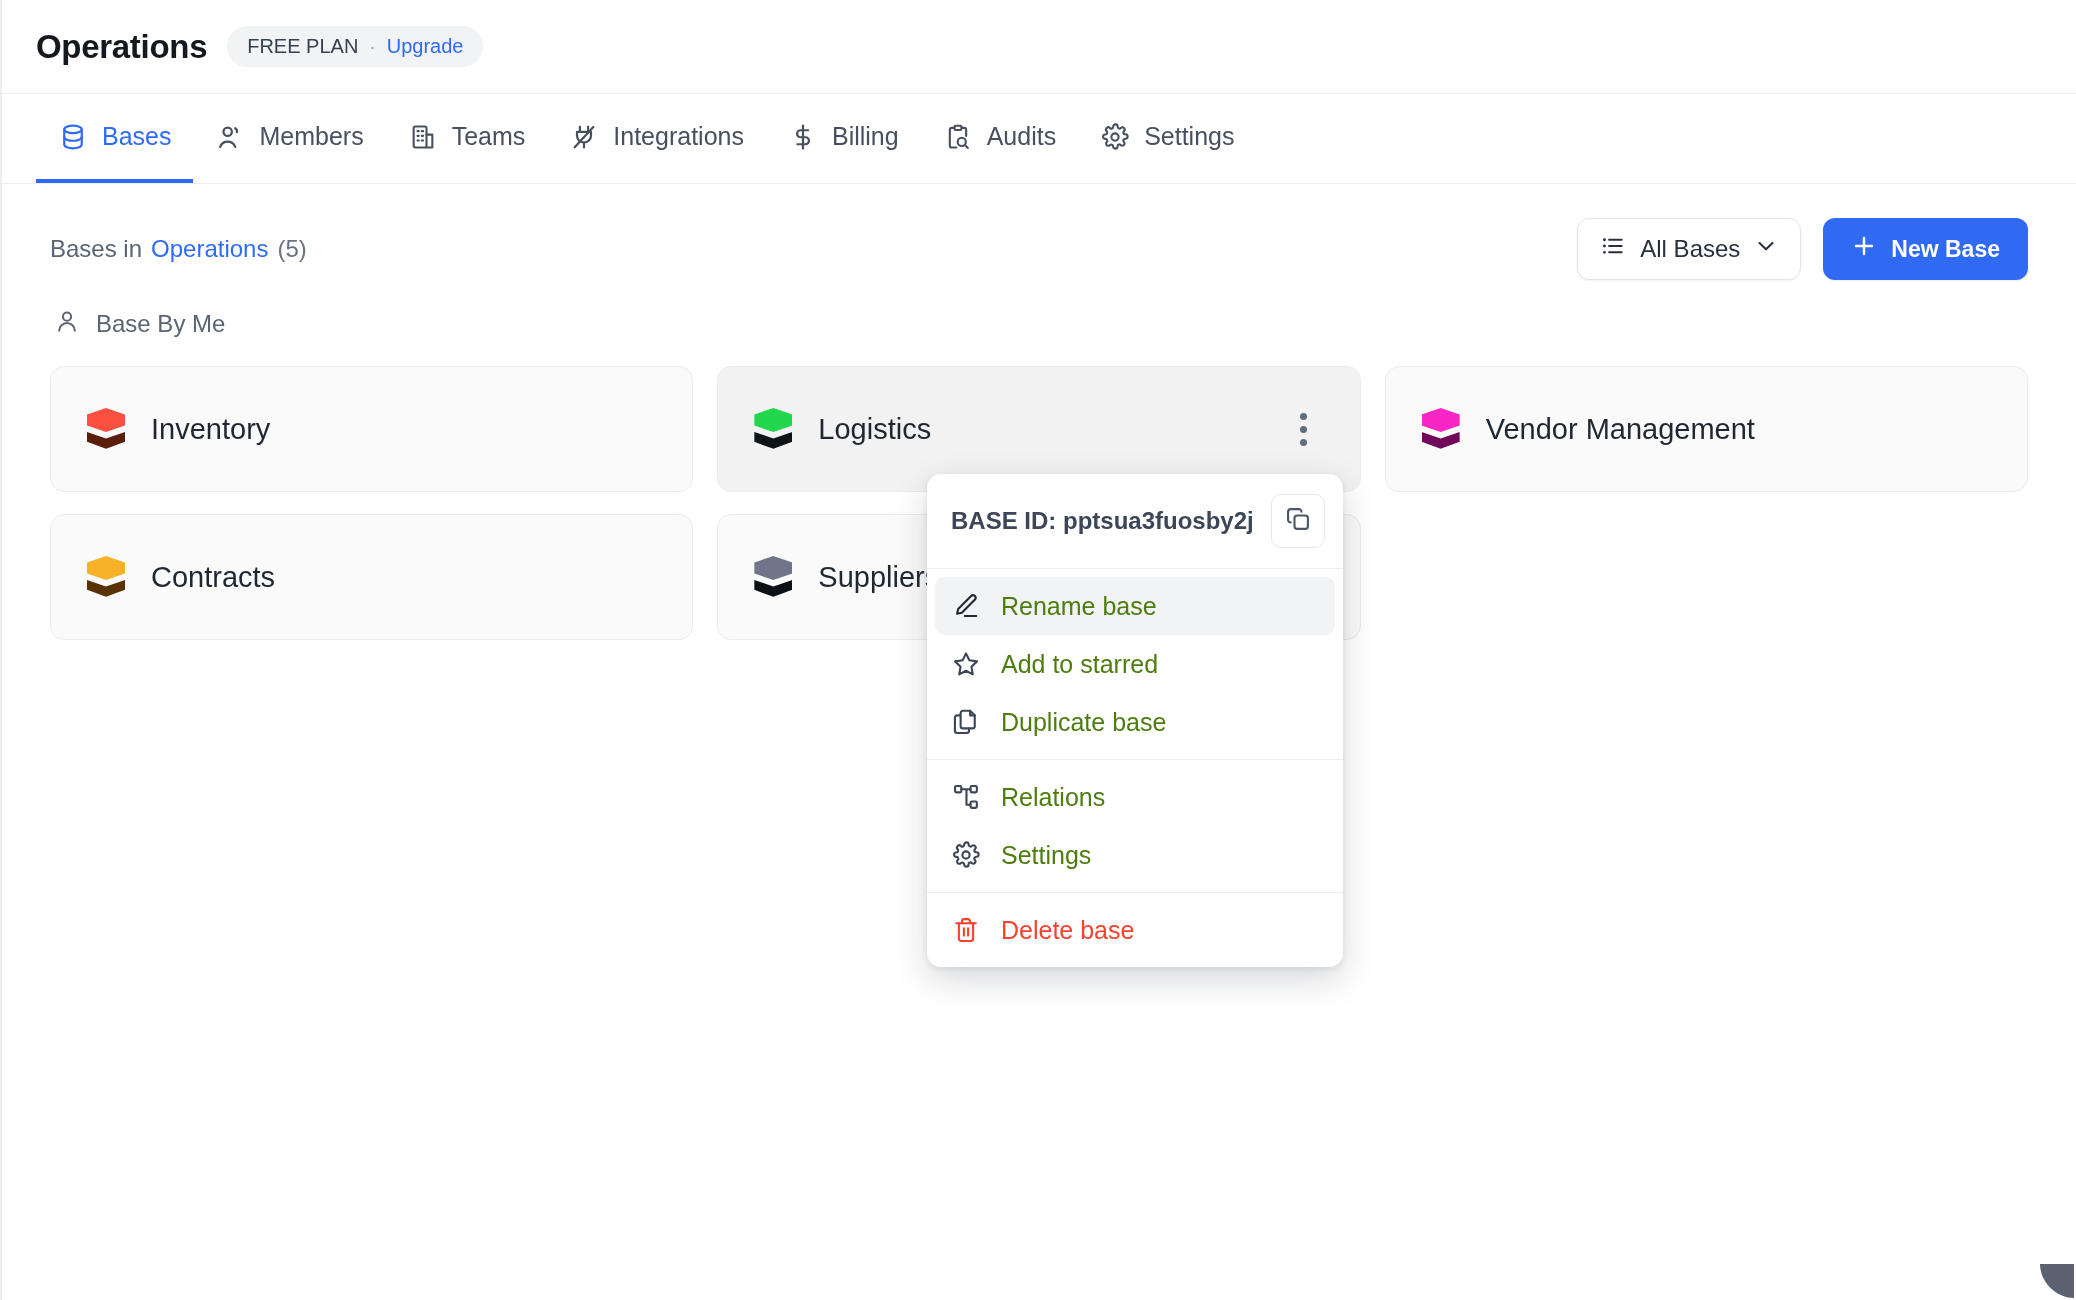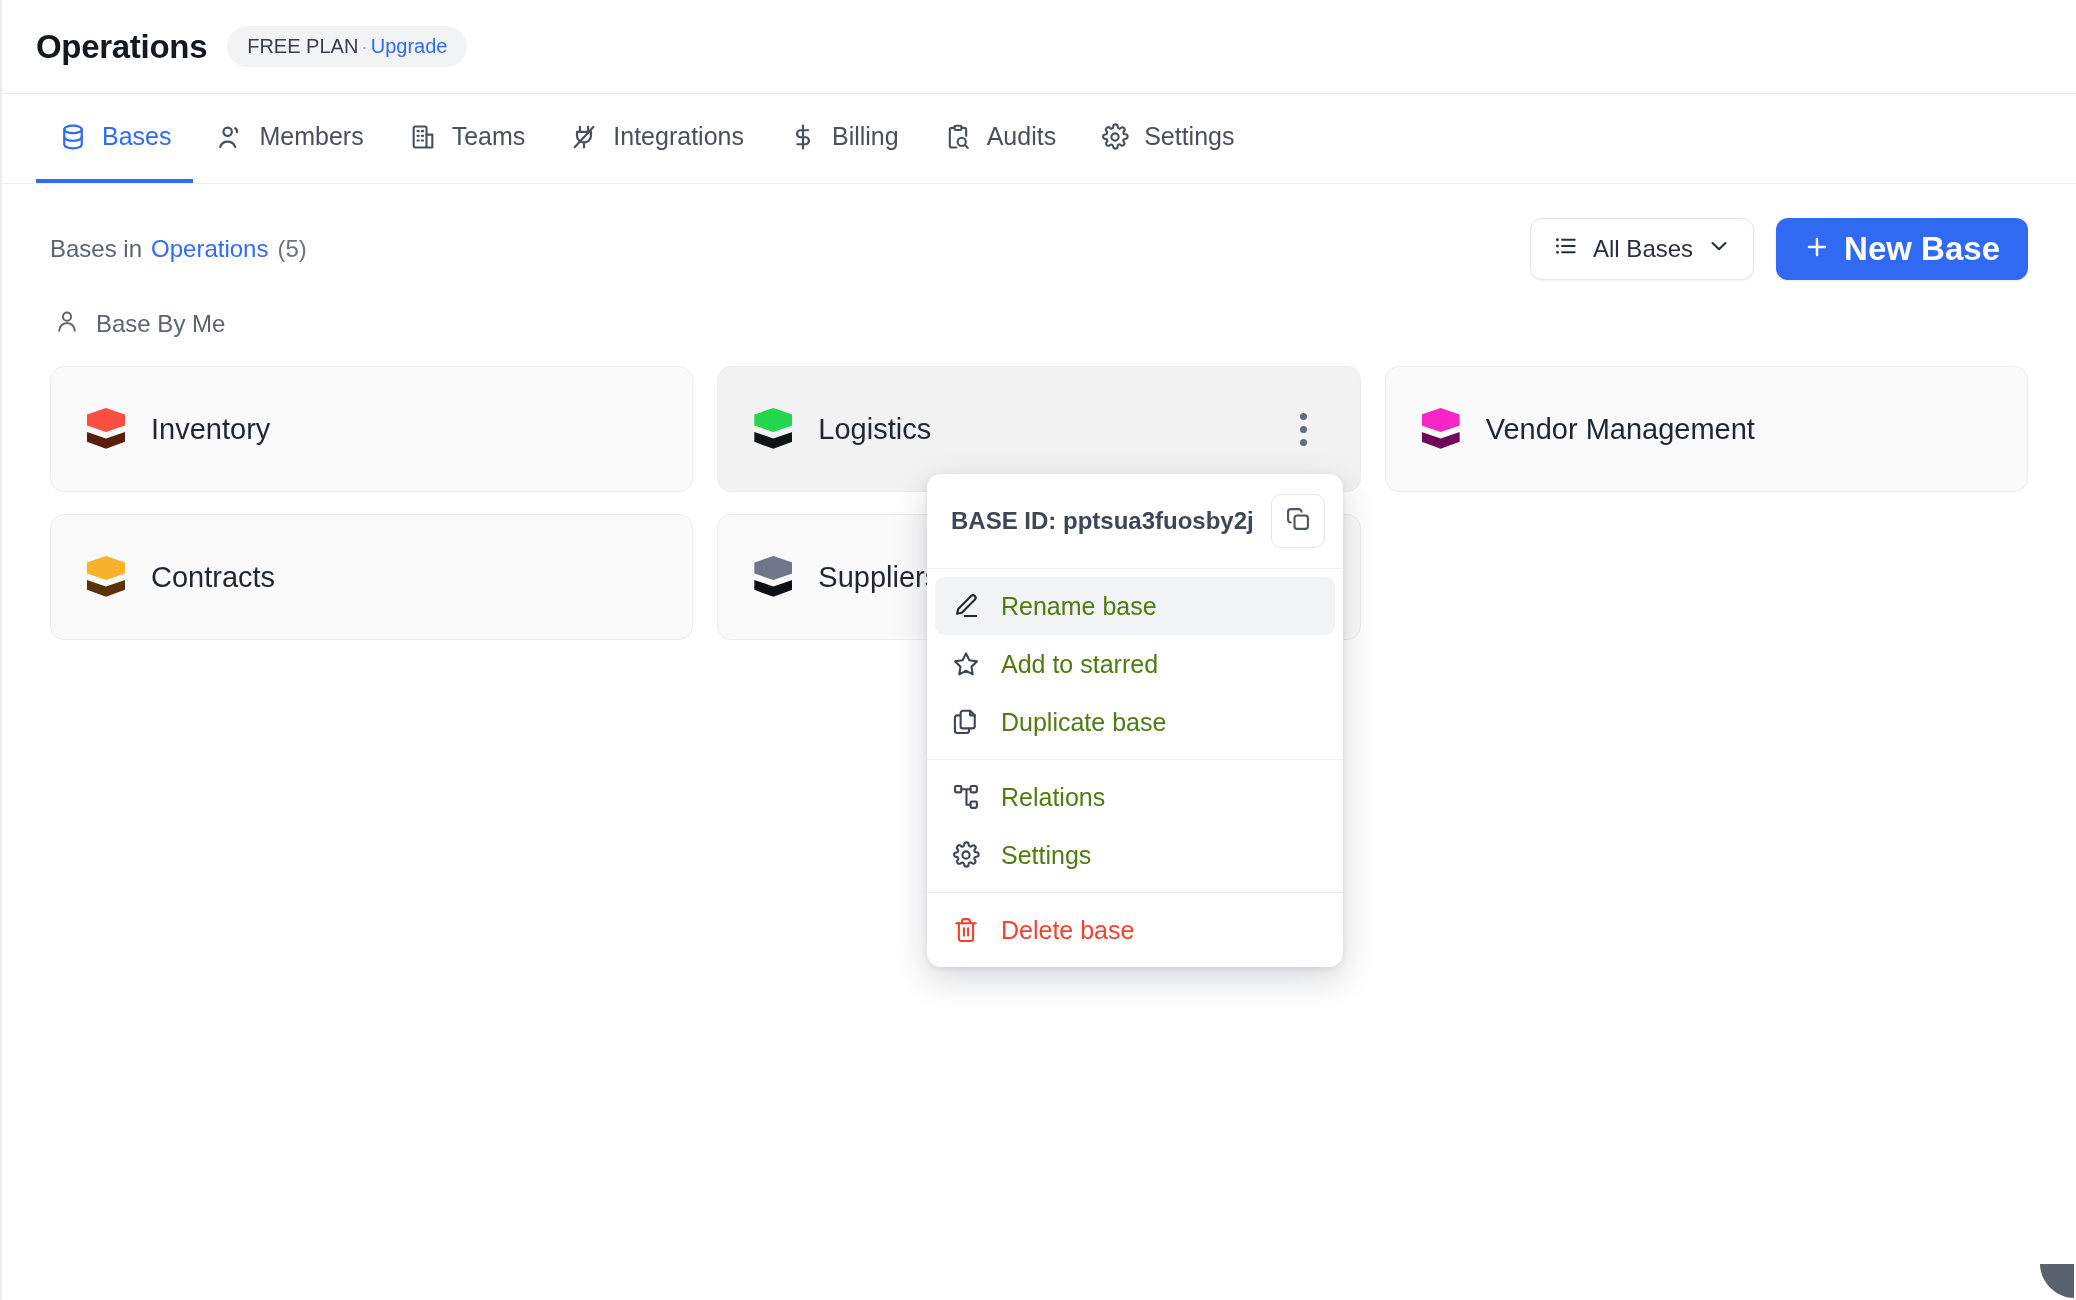--- a/index.html
+++ b/index.html
@@ -23,21 +23,21 @@
   .ws-title {
     font-size: 33px;
     font-weight: bold;
     color: #14181f;
     letter-spacing: -0.3px;
   }
   .plan-pill {
     margin-left: 20px;
     display: flex;
     align-items: center;
-    gap: 3px;
+    gap: 11px;
     background: #f2f3f4;
     border-radius: 22px;
     padding: 9px 20px;
     font-size: 20px;
     color: #36404e;
     white-space: nowrap;
   }
   .plan-pill .dot-sep { color: #9aa1ab; font-size: 19px; }
   .plan-pill .upgrade { color: #2f6bf6; cursor: pointer; text-align: right; }
 
@@ -83,21 +83,21 @@
     height: 62px; padding: 8px 22px;
     border: 1px solid #e2e4e8; border-radius: 12px;
     background: #fff; font-size: 24px; color: #27303d;
     cursor: pointer; box-shadow: 0 1px 2px rgba(16,24,40,.05);
   }
   .btn-new {
     display: flex; align-items: center; gap: 14px;
     height: 62px; padding: 0 28px;
     border-radius: 12px; border: none;
     background: #3069f2; color: #fff;
-    font-size: 33px; font-weight: bold;
+    font-size: 23px; font-weight: bold;
     cursor: pointer; box-shadow: 0 1px 2px rgba(16,24,40,.08);
     font-family: "Liberation Sans", sans-serif;
   }
 
   
   .group-head {
     display: flex; align-items: center; gap: 16px;
     padding: 18px 48px 0 52px;
     font-size: 24px; color: #5a6472;
   }

